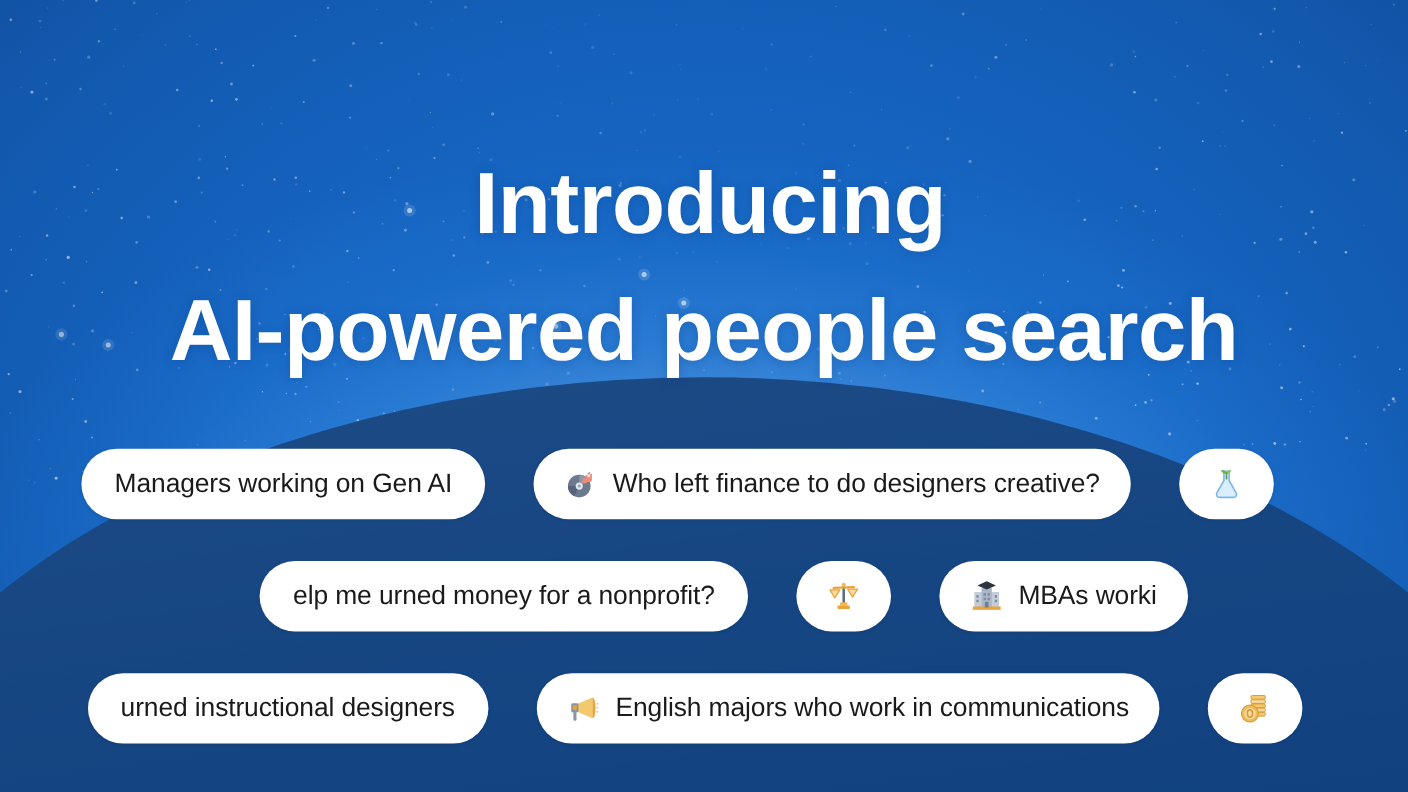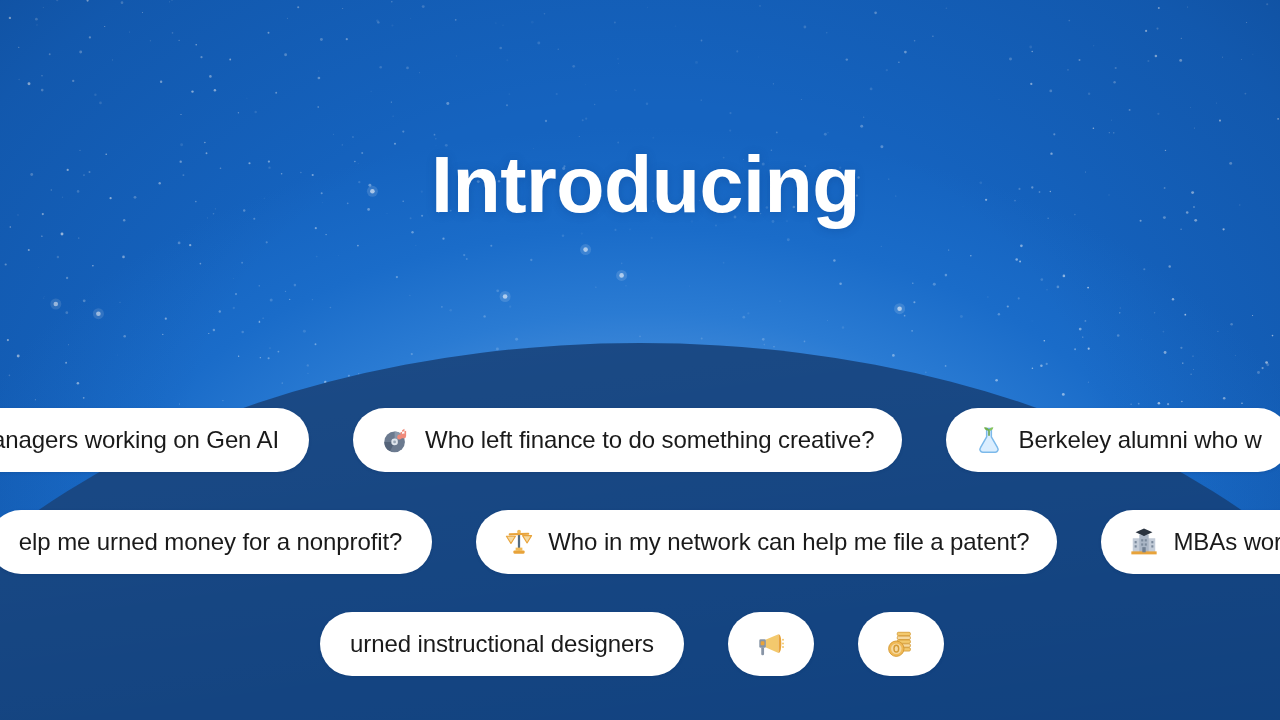--- a/index.html
+++ b/index.html
@@ -694,70 +694,69 @@
     </svg>
   </div>
 
   <div class="bg-vignette"></div>
 
   <div class="dome"></div>
   <div class="dome-sheen"></div>
 
   <h1 class="headline">
     <span class="l1">Introducing</span>
+    <span class="l2">AI-powered people search</span>
   </h1>
 
   <div class="rows">
     <div class="row" id="row-1">
         <div class="pill no-icon">
           <span class="txt">Managers working on Gen AI</span>
         </div>
         <div class="pill">
           <span class="emo">
             <svg width="30" height="30" viewBox="0 0 32 32">
               <circle cx="14.5" cy="18" r="11" fill="#6b7a8f"></circle>
               <path d="M14.5 7a11 11 0 0 1 9.1 4.8l-9.1 6.2z" fill="#8a98aa"></path>
               <path d="M3.5 18a11 11 0 0 0 6.2 9.9l4.8-9.9z" fill="#55647a"></path>
               <circle cx="14.5" cy="18" r="3.5" fill="#dfe5ec"></circle>
               <circle cx="14.5" cy="18" r="1.5" fill="#9aa7b6"></circle>
               <path d="M22.5 5.5v7.4a2.6 2.6 0 1 1-1.8-2.5V7.6l6.1-1.5v5.6a2.6 2.6 0 1 1-1.8-2.5V4z" fill="#f08a7a"></path>
             </svg>
           </span>
-          <span class="txt">Who left finance to do something creative?</span>
+          <span class="txt">Who left finance to do designers creative?</span>
         </div>
         <div class="pill">
           <span class="emo">
             <svg width="30" height="30" viewBox="0 0 32 32">
               <path d="M13.5 4h5v8.6l6.6 11.6A3 3 0 0 1 22.5 29h-13a3 3 0 0 1-2.6-4.8L13.5 12.6z" fill="#dbeeff" stroke="#7cb9ea" stroke-width="1.6" stroke-linejoin="round"></path>
               <rect x="12.6" y="3" width="6.8" height="2.2" rx="1.1" fill="#7cb9ea"></rect>
               <path d="M16 11V5" stroke="#5d9b3f" stroke-width="1.6" stroke-linecap="round"></path>
               <path d="M16 6.2c-3.4-.2-4.8-1.6-5.2-3.6 2.6-.4 4.6.8 5.2 3.6z" fill="#6fae4a"></path>
               <path d="M16 6.6c3.2-.6 4.4-2.2 4.6-4.2-2.6-.1-4.3 1.3-4.6 4.2z" fill="#86c45d"></path>
             </svg>
           </span>
-          <span class="txt">Berkeley alumni who w</span>
         </div>
       </div>
     <div class="row" id="row-2">
         <div class="pill no-icon">
           <span class="txt">elp me urned money for a nonprofit?</span>
         </div>
         <div class="pill">
           <span class="emo">
             <svg width="30" height="30" viewBox="0 0 32 32">
               <rect x="14.8" y="6" width="2.4" height="19" fill="#566b7d"></rect>
               <rect x="5" y="6.4" width="22" height="2.2" rx="1.1" fill="#e8a33a" transform="rotate(-2 16 7.5)"></rect>
               <circle cx="16" cy="5" r="2" fill="#f0b955"></circle>
               <path d="M2.6 9.8h9.6L7.4 17.6z" fill="#f6d9a0" stroke="#e8a33a" stroke-width="1.2" stroke-linejoin="round"></path>
               <path d="M19.8 9.2h9.6L24.6 17z" fill="#f6d9a0" stroke="#e8a33a" stroke-width="1.2" stroke-linejoin="round"></path>
               <rect x="10" y="25" width="12" height="3.4" rx="1.2" fill="#e8a33a"></rect>
               <rect x="12.4" y="22" width="7.2" height="3.4" fill="#f0b955"></rect>
             </svg>
           </span>
-          <span class="txt">Who in my network can help me file a patent?</span>
         </div>
         <div class="pill">
           <span class="emo">
             <svg width="30" height="30" viewBox="0 0 32 32">
               <rect x="4" y="12" width="24" height="15" fill="#c3ccd8"></rect>
               <rect x="11" y="8" width="10" height="19" fill="#aab6c6"></rect>
               <rect x="2.5" y="26" width="27" height="3.2" fill="#e8a33a"></rect>
               <g fill="#7b8a9c">
                 <rect x="6" y="15" width="2.2" height="2.4"></rect>
                 <rect x="6" y="19.5" width="2.2" height="2.4"></rect>
@@ -788,20 +787,21 @@
               <rect x="3.5" y="11" width="7" height="9" rx="1.4" fill="#8895a6"></rect>
               <rect x="5" y="13" width="4" height="4.4" rx="0.8" fill="#e8a33a"></rect>
               <rect x="5.6" y="19.5" width="3" height="8.5" rx="1.3" fill="#8895a6"></rect>
               <g fill="#f3c96d">
                 <circle cx="28.8" cy="11.5" r="1.05"></circle>
                 <circle cx="28.8" cy="15.4" r="1.05"></circle>
                 <circle cx="28.8" cy="19.3" r="1.05"></circle>
               </g>
             </svg>
           </span>
+          <span class="txt">English majors who work in communications</span>
         </div>
         <div class="pill">
           <span class="emo">
             <svg width="30" height="30" viewBox="0 0 32 32">
               <g stroke="#d49a34" stroke-width="0.9">
                 <rect x="12" y="3.5" width="14" height="3.6" rx="1.3" fill="#f3c96d"></rect>
                 <rect x="12" y="7.6" width="14" height="3.6" rx="1.3" fill="#f6d9a0"></rect>
                 <rect x="12" y="11.7" width="14" height="3.6" rx="1.3" fill="#f3c96d"></rect>
                 <rect x="12" y="15.8" width="14" height="3.6" rx="1.3" fill="#f6d9a0"></rect>
                 <rect x="12" y="19.9" width="14" height="3.6" rx="1.3" fill="#f3c96d"></rect>

